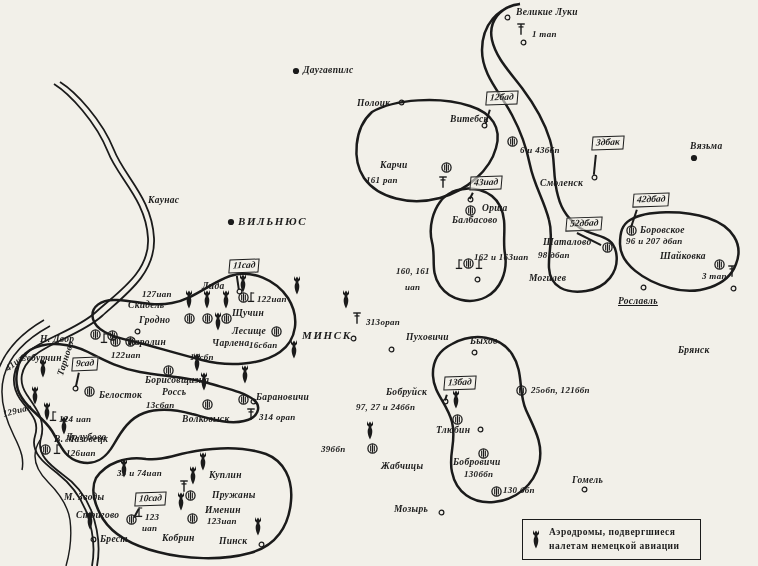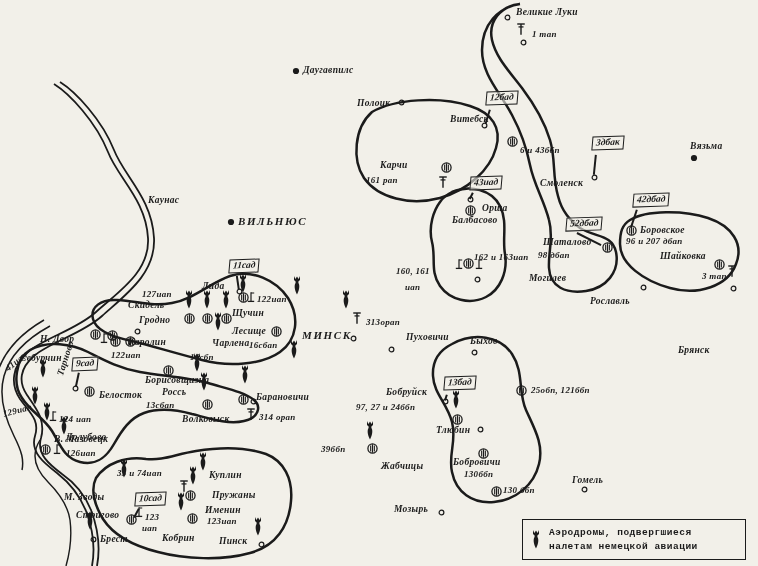--- a/index.html
+++ b/index.html
@@ -9,23 +9,23 @@
   #overlay{position:absolute;left:0;top:0;width:758px;height:566px;}
   .map-label{position:absolute;font-style:italic;font-weight:bold;font-size:9px;
        white-space:nowrap;transform-origin:left top;line-height:1;letter-spacing:.3px;}
   .lbl-city{font-size:9.5px;}
   .lbl-caps{font-size:11px;letter-spacing:1.6px;}
   .flag{position:absolute;border:1.7px solid #1b1b1b;padding:1px 3px 1px 3px;
        font-style:italic;font-weight:bold;font-size:9.5px;line-height:1;
        transform:skewX(-7deg) rotate(-2deg);background:rgba(242,240,233,.6);}
   .pole{position:absolute;height:1.7px;background:#1b1b1b;transform-origin:0 50%;}
   .sym{position:absolute;line-height:0;}
-  .legend{position:absolute;left:522px;top:519px;width:224px;height:41px;
+  .legend{position:absolute;left:522px;top:519px;width:179px;height:41px;
        border:1.8px solid #1b1b1b;display:flex;align-items:center;gap:8px;
-       padding:0 4px 0 8px;box-sizing:border-box;font-family:Liberation Mono, monospace;}
+       padding:0 4px 0 8px;box-sizing:border-box;}
   .legend-text{font-weight:bold;font-size:9.5px;line-height:1.45;letter-spacing:.5px;}
   .legend-icon{line-height:0;}
 </style>
 </head>
 <body>
 
 <div id="map">
   <svg id="linework" width="758" height="566" viewBox="0 0 758 566">
     <g fill="none" stroke="#1b1b1b">
 
@@ -55,21 +55,21 @@
       <span class="map-label lbl-city" style="left: 357px; top: 99px;">Полоцк</span>
       <span class="map-label lbl-city" style="left: 450px; top: 115px;">Витебск</span>
       <span class="map-label lbl-city" style="left: 690px; top: 142px;">Вязьма</span>
       <span class="map-label lbl-city" style="left: 540px; top: 179px;">Смоленск</span>
       <span class="map-label lbl-city" style="left: 482px; top: 204px;">Орша</span>
       <span class="map-label lbl-city" style="left: 452px; top: 216px;">Балбасово</span>
       <span class="map-label lbl-city" style="left: 483px; top: 274px; margin-left: 46px;">Могилев</span>
       <span class="map-label lbl-city" style="left: 543px; top: 238px;">Шаталово</span>
       <span class="map-label lbl-city" style="left: 640px; top: 226px;">Боровское</span>
       <span class="map-label lbl-city" style="left: 660px; top: 252px;">Шайковка</span>
-      <span class="map-label lbl-city" style="left: 590px; top: 297px;">Рославль</span>
+      <span class="map-label lbl-city" style="left: 618px; top: 297px; text-decoration: underline;">Рославль</span>
       <span class="map-label lbl-city" style="left: 678px; top: 346px;">Брянск</span>
       <span class="map-label lbl-city" style="left: 148px; top: 196px; text-align: right;">Каунас</span>
       <span class="map-label lbl-city" style="left: 380px; top: 161px;">Карчи</span>
       <span class="map-label lbl-city" style="left: 202px; top: 282px;">Лида</span>
       <span class="map-label lbl-city" style="left: 232px; top: 309px;">Щучин</span>
       <span class="map-label lbl-city" style="left: 128px; top: 301px;">Скидель</span>
       <span class="map-label lbl-city" style="left: 139px; top: 316px;">Гродно</span>
       <span class="map-label lbl-city" style="left: 128px; top: 338px;">Каролин</span>
       <span class="map-label lbl-city" style="left: 212px; top: 339px;">Чарлена</span>
       <span class="map-label lbl-city" style="left: 232px; top: 327px;">Лесище</span>

